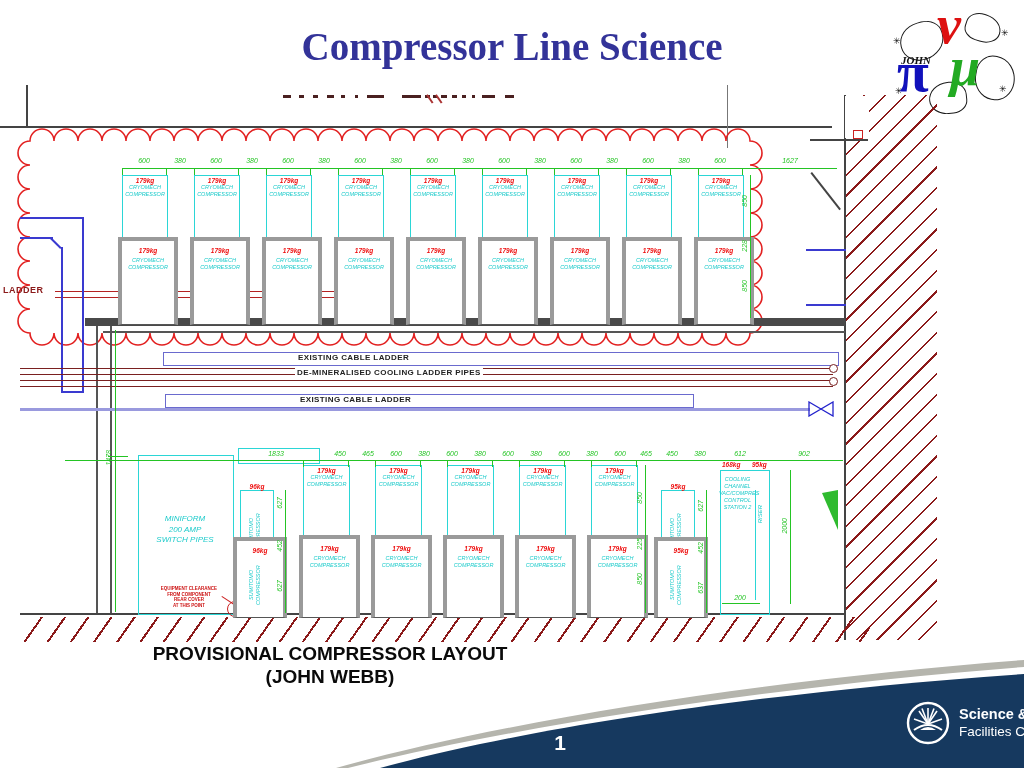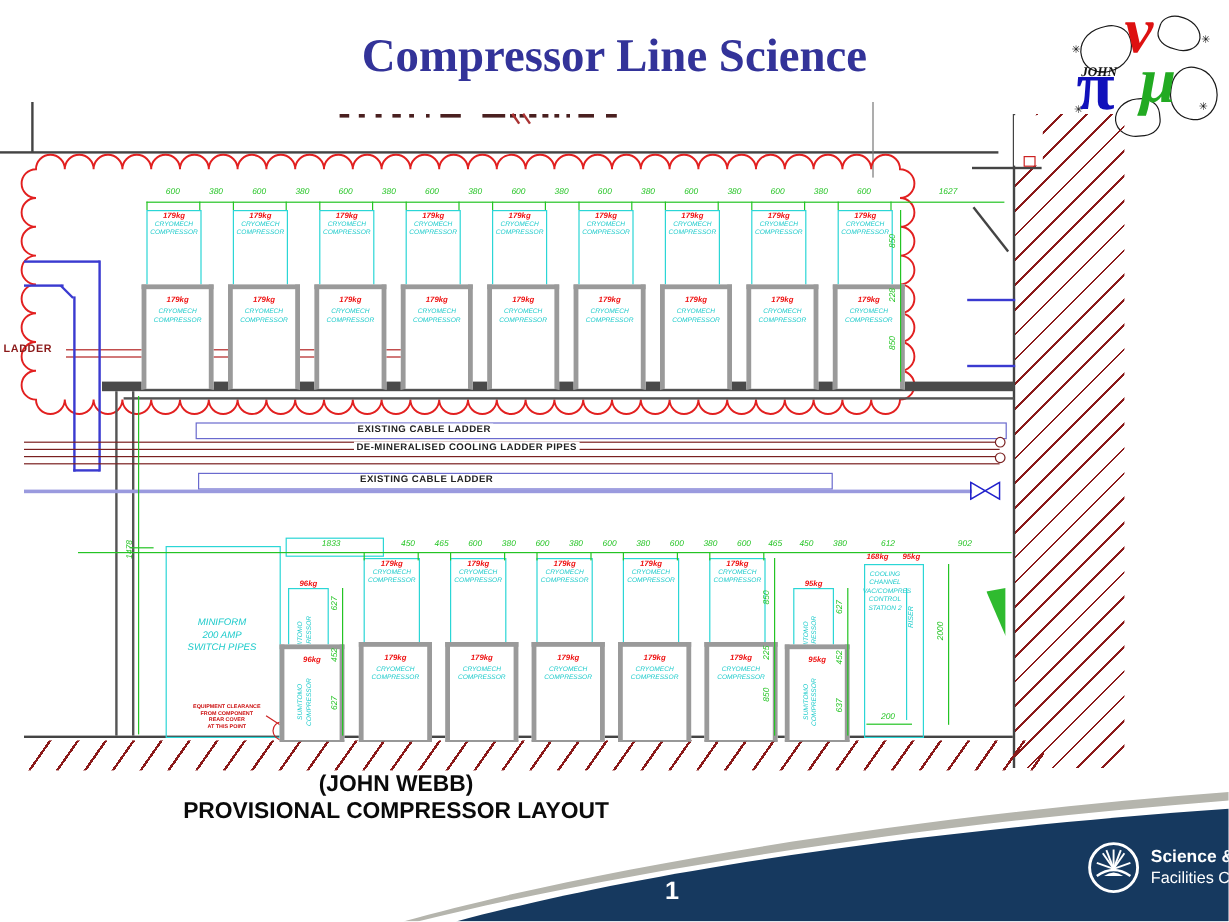--- a/index.html
+++ b/index.html
@@ -423,22 +423,22 @@
       <div class="abs" style="left: 462px; top: 95px; width: 4px; height: 2.5px; background: rgb(74, 32, 32);"></div>
       <div class="abs" style="left: 472px; top: 95px; width: 3px; height: 2.5px; background: rgb(74, 32, 32);"></div>
       <div class="abs" style="left: 482px; top: 95px; width: 13px; height: 2.5px; background: rgb(74, 32, 32);"></div>
       <div class="abs" style="left: 505px; top: 95px; width: 9px; height: 2.5px; background: rgb(74, 32, 32);"></div>
       <div class="abs" style="left: 425px; top: 98px; width: 10px; height: 1.5px; background: rgb(170, 51, 51); transform: rotate(55deg);"></div>
       <div class="abs" style="left: 434px; top: 98px; width: 10px; height: 1.5px; background: rgb(170, 51, 51); transform: rotate(55deg);"></div>
     </div>
 </div>
 
 <div id="caption">
+  <div>PROVISIONAL COMPRESSOR LAYOUT</div>
   <div>(JOHN WEBB)</div>
-  <div>PROVISIONAL COMPRESSOR LAYOUT</div>
 </div>
 
 <svg id="footer-svg" viewBox="0 0 1024 132" preserveAspectRatio="none">
   <path d="M336,132 C500,86 760,44 1024,24 L1024,31 C764,51 508,92 348,132 Z" fill="#b5b5ad"></path>
   <path d="M380,132 C520,94 740,58 1024,38 L1024,132 Z" fill="#16395f"></path>
 </svg>
 <div id="pagenum">1</div>
 <div id="stfc">
   <svg width="46" height="46" viewBox="0 0 46 46" style="position:absolute;left:2px;top:2px;">
     <circle cx="23" cy="23" r="20" fill="none" stroke="#fff" stroke-width="2.4"></circle>

